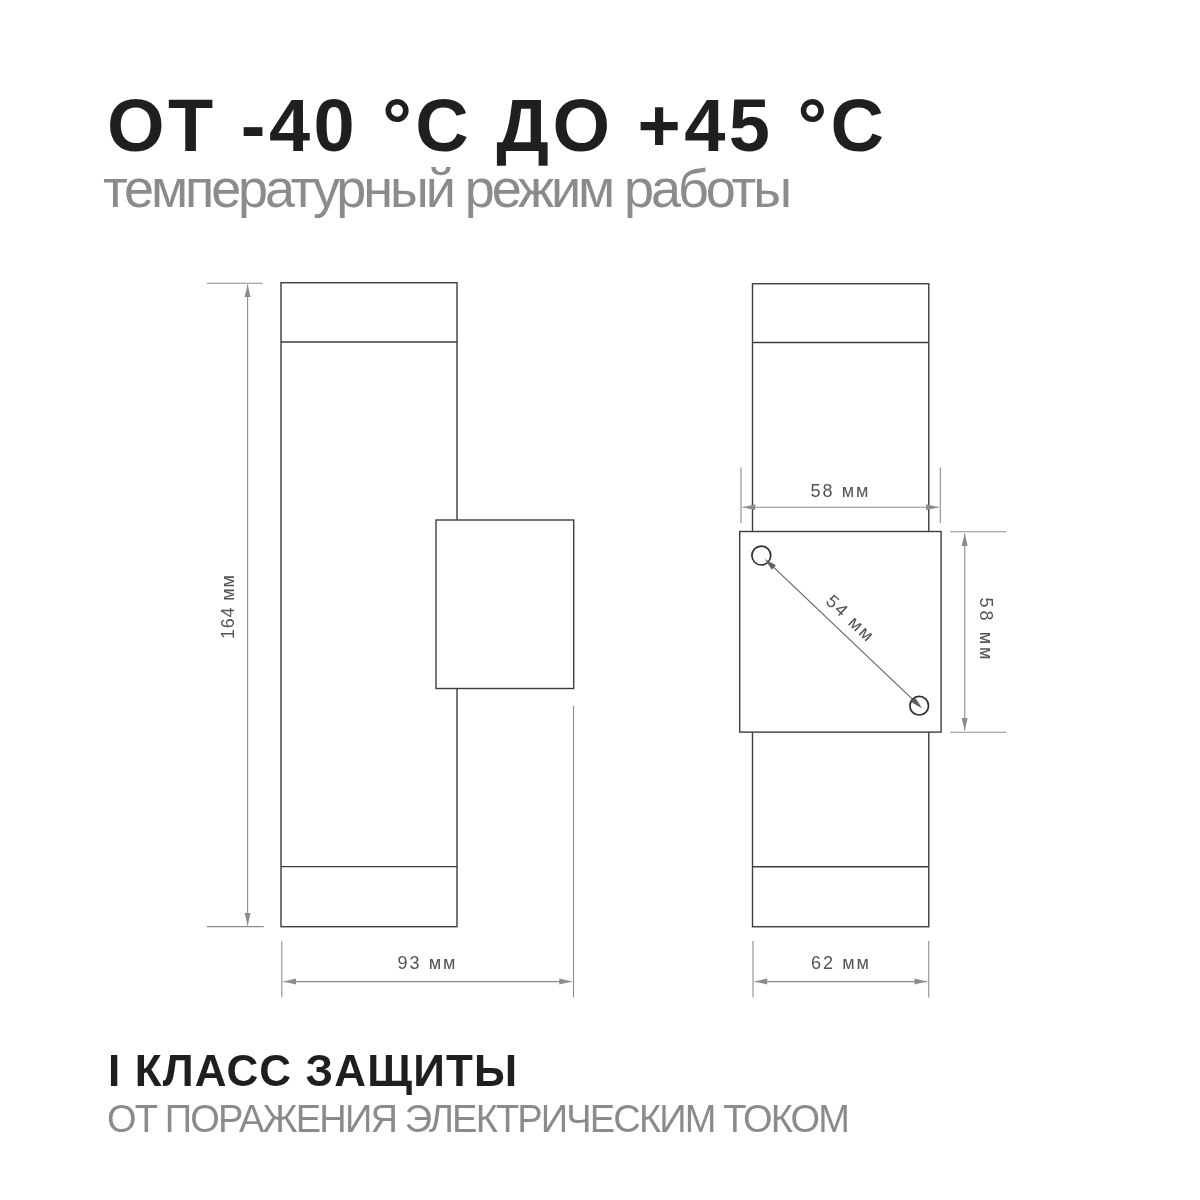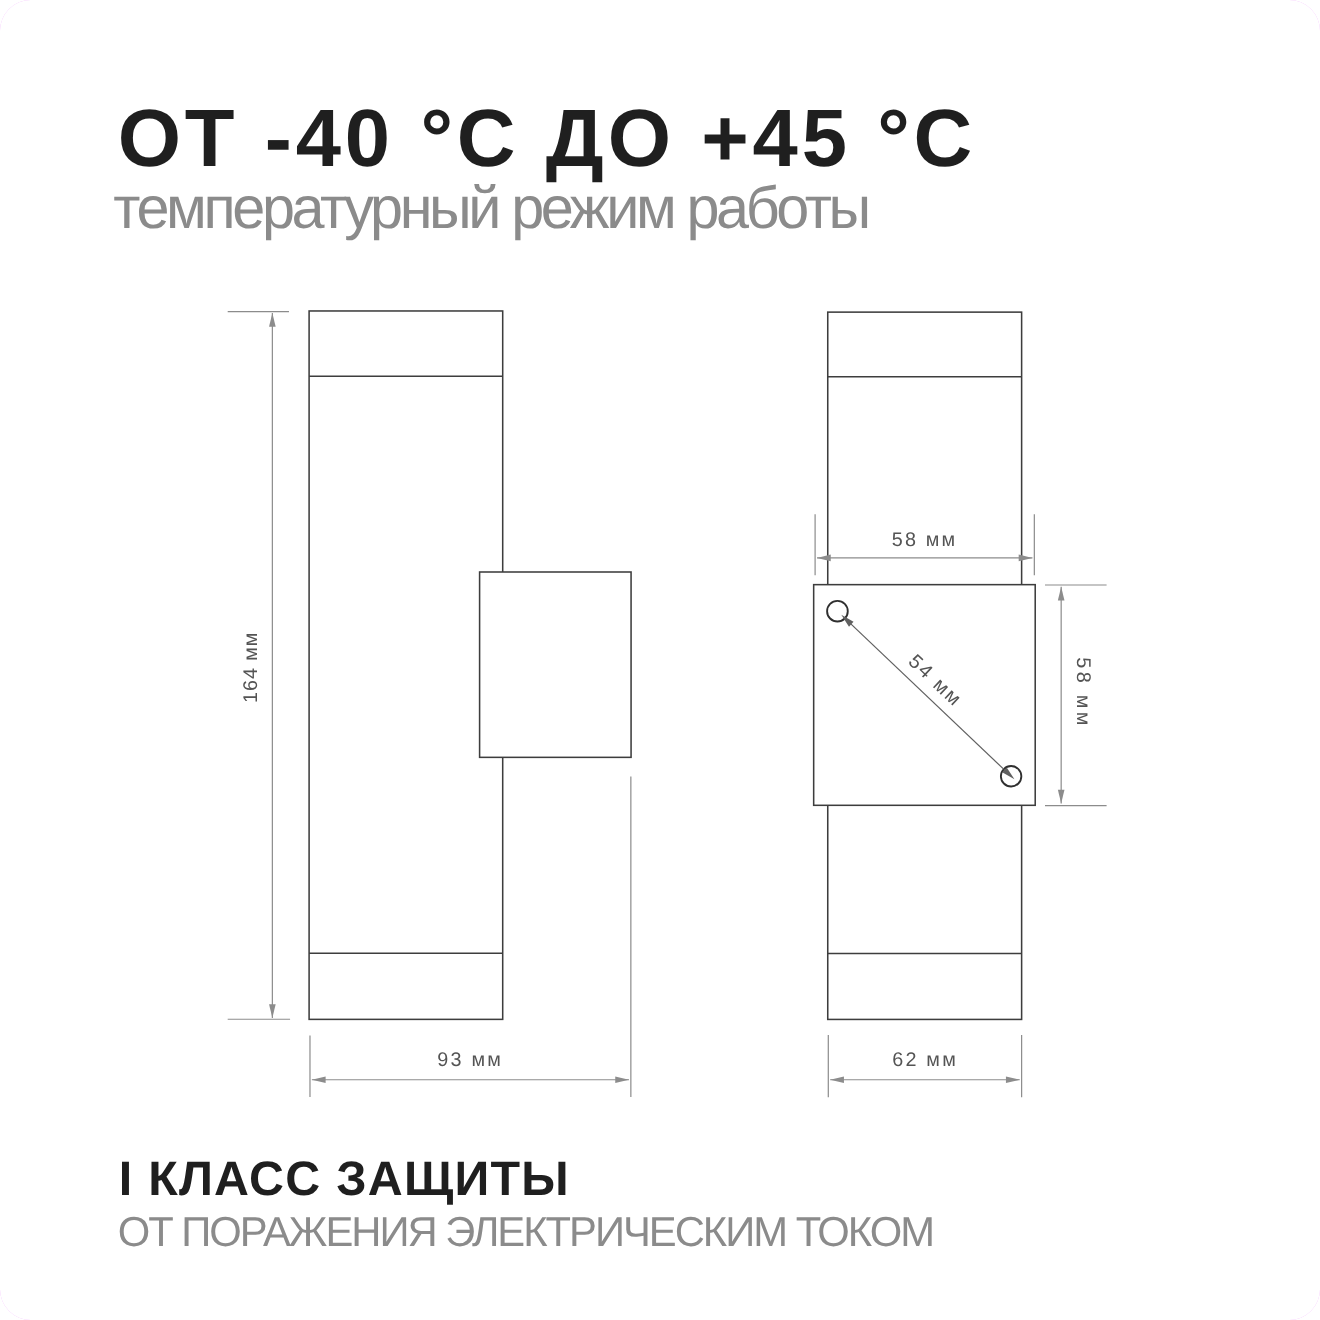--- a/index.html
+++ b/index.html
@@ -1,17 +1,17 @@
 <!DOCTYPE html>
 <html><head>
 <meta charset="utf-8">
 <style>
   html,body{margin:0;padding:0;background:#ffffff;}
   .page{position:relative;width:1200px;height:1200px;background:#f0abfc;overflow:hidden;
-        font-family:"Liberation Sans", sans-serif;border-radius:28px;}
+        font-family:"Liberation Sans", sans-serif;}
   svg text{font-family:"Liberation Sans", sans-serif;}
 </style>
 </head>
 <body>
 <div class="page">
 <svg width="1200" height="1200" viewBox="0 0 1200 1200">
 
   <rect x="0" y="0" width="1200" height="1200" fill="#ffffff"></rect>
 
   <text x="107" y="151" font-size="74" font-weight="bold" fill="#1f1f1f" textLength="777" lengthAdjust="spacing">ОТ -40 °С ДО +45 °С</text>

